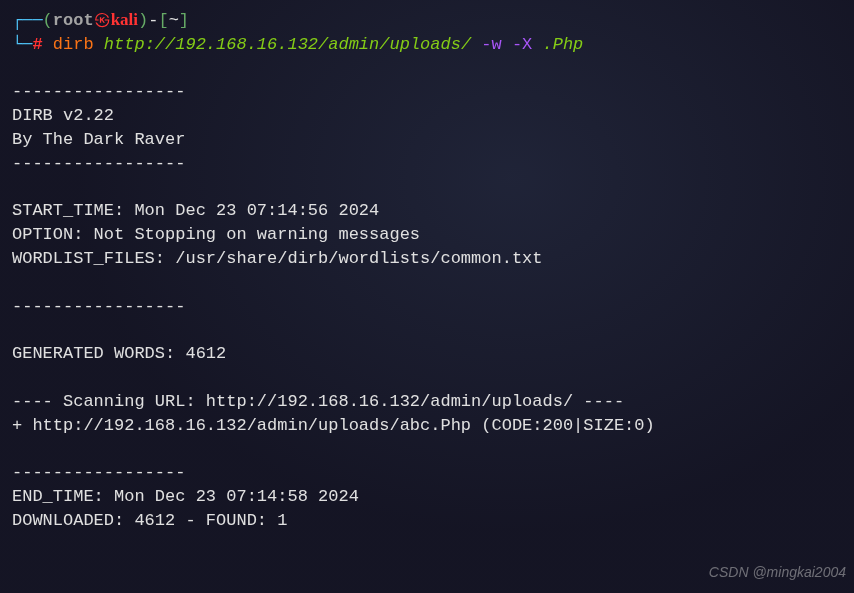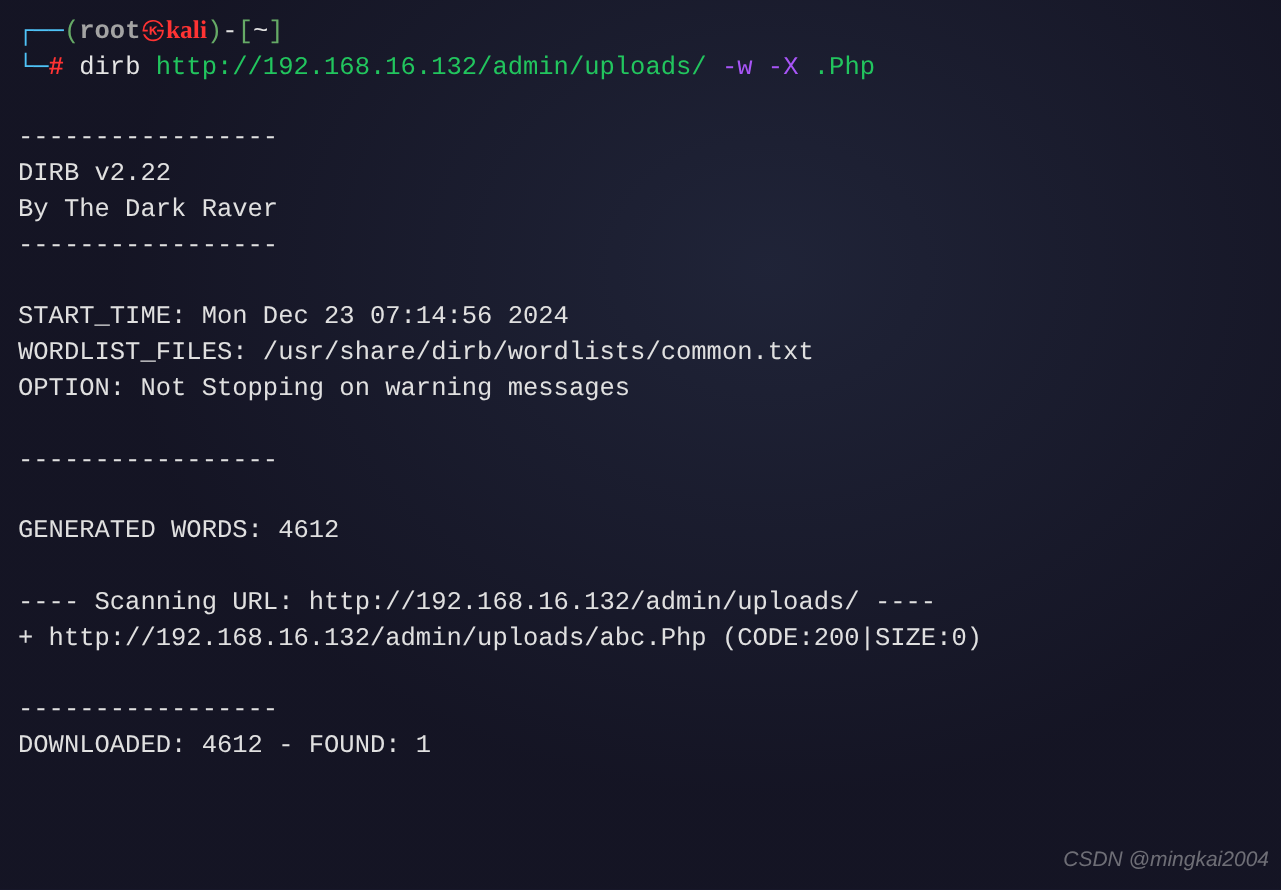--- a/index.html
+++ b/index.html
@@ -45,25 +45,26 @@
       color: #66aa66;
     }
     .tilde {
       color: #e0e0e0;
     }
     .hash {
       color: #ff3333;
       font-weight: bold;
     }
     .cmd {
-      color: #e5e5e5;
+      color: #f97316;
       margin-top: 36px;
     }
     .arg {
-      color: #22c55e;
+      color: #84cc16;
+      font-style: italic;
     }
     .flag {
       color: #a855f7;
     }
     .output {
       color: #e0e0e0;
     }
     .watermark {
       position: absolute;
       right: 8px;
@@ -83,27 +84,28 @@
 <div>
   <div class="line"><span class="prompt-box">┌──</span><span class="paren">(</span><span class="user-red">root</span><span class="skull">㉿</span><span class="host-red">kali</span><span class="paren">)</span><span class="output">-</span><span class="bracket">[</span><span class="tilde">~</span><span class="bracket">]</span></div>
   <div class="line"><span class="prompt-box">└─</span><span class="hash">#</span> <span class="cmd">dirb</span> <span class="arg">http://192.168.16.132/admin/uploads/</span> <span class="flag">-w</span> <span class="flag">-X</span> <span class="arg">.Php</span></div>
   <div class="blank"></div>
   <div class="line output">-----------------</div>
   <div class="line output">DIRB v2.22    </div>
   <div class="line output">By The Dark Raver</div>
   <div class="line output">-----------------</div>
   <div class="blank"></div>
   <div class="line output">START_TIME: Mon Dec 23 07:14:56 2024</div>
+  <div class="line output">OPTION: Not Stopping on warning messages</div>
   <div class="line output">WORDLIST_FILES: /usr/share/dirb/wordlists/common.txt</div>
-  <div class="line output">OPTION: Not Stopping on warning messages</div>
   <div class="blank"></div>
   <div class="line output">-----------------</div>
   <div class="blank"></div>
   <div class="line output">GENERATED WORDS: 4612                                                          </div>
   <div class="blank"></div>
   <div class="line output">---- Scanning URL: http://192.168.16.132/admin/uploads/ ----</div>
   <div class="line output">+ http://192.168.16.132/admin/uploads/abc.Php (CODE:200|SIZE:0)                        </div>
   <div class="blank"></div>
   <div class="line output">-----------------</div>
+  <div class="line output">END_TIME: Mon Dec 23 07:14:58 2024</div>
   <div class="line output">DOWNLOADED: 4612 - FOUND: 1</div>
 </div>
 
 <div class="watermark">CSDN @mingkai2004</div>
 
 </body></html>

